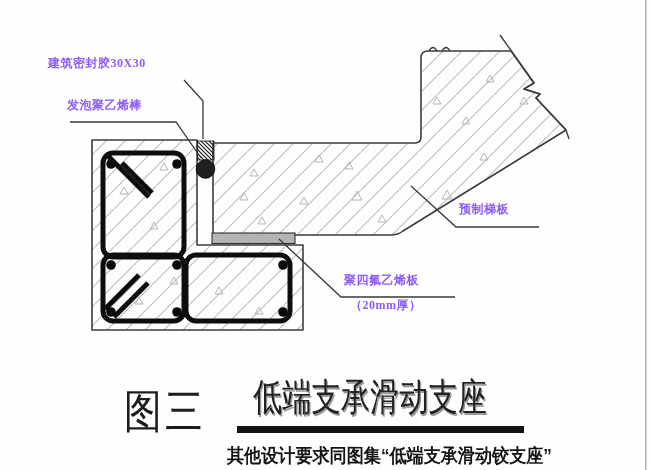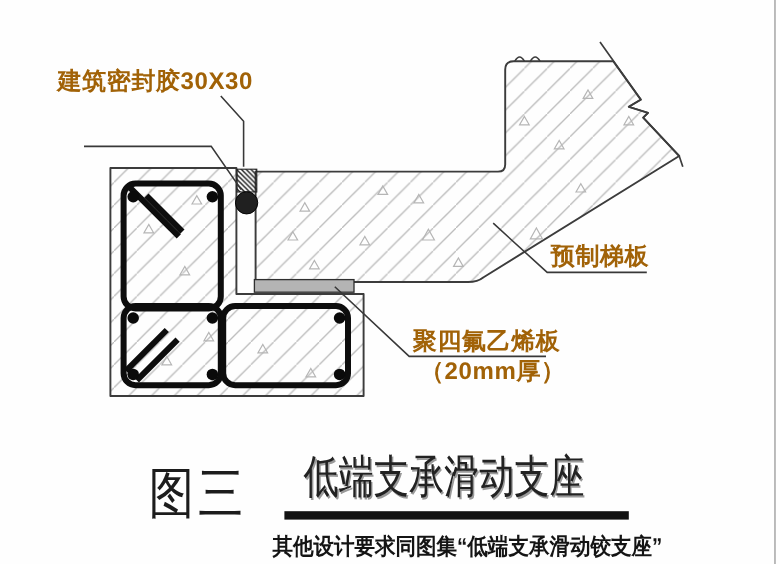--- a/index.html
+++ b/index.html
@@ -2,22 +2,22 @@
 <html><head>
 <meta charset="utf-8">
 <style>
   html,body{margin:0;padding:0;background:#ffffff;}
   #stage{
     position:relative;width:650px;height:470px;background:#fefefe;overflow:hidden;
     font-family:"Liberation Sans","DejaVu Sans",sans-serif;
   }
   #stage svg{position:absolute;left:0;top:0;}
   .lbl{
-    position:absolute;color:#a16207;font-weight:bold;font-size:20px;line-height:1.1;
-    white-space:nowrap;letter-spacing:0.5px;
+    position:absolute;color:#8b5cf6;font-weight:bold;font-size:12px;line-height:1.1;
+    white-space:nowrap;letter-spacing:0.5px;font-family:Liberation Serif, serif;
   }
   .caption-no{
     position:absolute;left:124px;top:381px;font-size:46px;color:#1c1c1c;
     font-family:"Liberation Serif","DejaVu Serif",serif;font-weight:normal;
     transform:scaleX(0.82);transform-origin:left center;letter-spacing:4px;white-space:nowrap;
   }
   .caption-title{
     position:absolute;left:253px;top:372px;font-size:38px;color:#222;
     font-family:"Liberation Serif","DejaVu Serif",serif;font-weight:normal;
     transform:scaleX(0.77);transform-origin:left center;white-space:nowrap;
@@ -115,20 +115,21 @@
       <path d="M70,122 L176,122 L201,158"></path>
       <path d="M411,186 L456,227 L539,227"></path>
       <path d="M279,239 L341,297 L455,297"></path>
     </g>
 
     <rect x="645" y="0" width="1.6" height="470" fill="#b9b9b9"></rect>
   </svg>
 
   <div class="lbl" style="left:48px;top:57px;">建筑密封胶30X30</div>
 
+  <div class="lbl" style="left:67px;top:99px;">发泡聚乙烯棒</div>
 
   <div class="lbl" style="left:344px;top:274px;">聚四氟乙烯板</div>
 
   <div class="lbl" style="left:459px;top:203px;">预制梯板</div>
 
   <div class="lbl" style="left:338px;top:299px;margin-left:12px;">（20mm厚）</div>
 
   <div class="caption-no">图三</div>
 
   <div class="caption-title">低端支承滑动支座</div>

